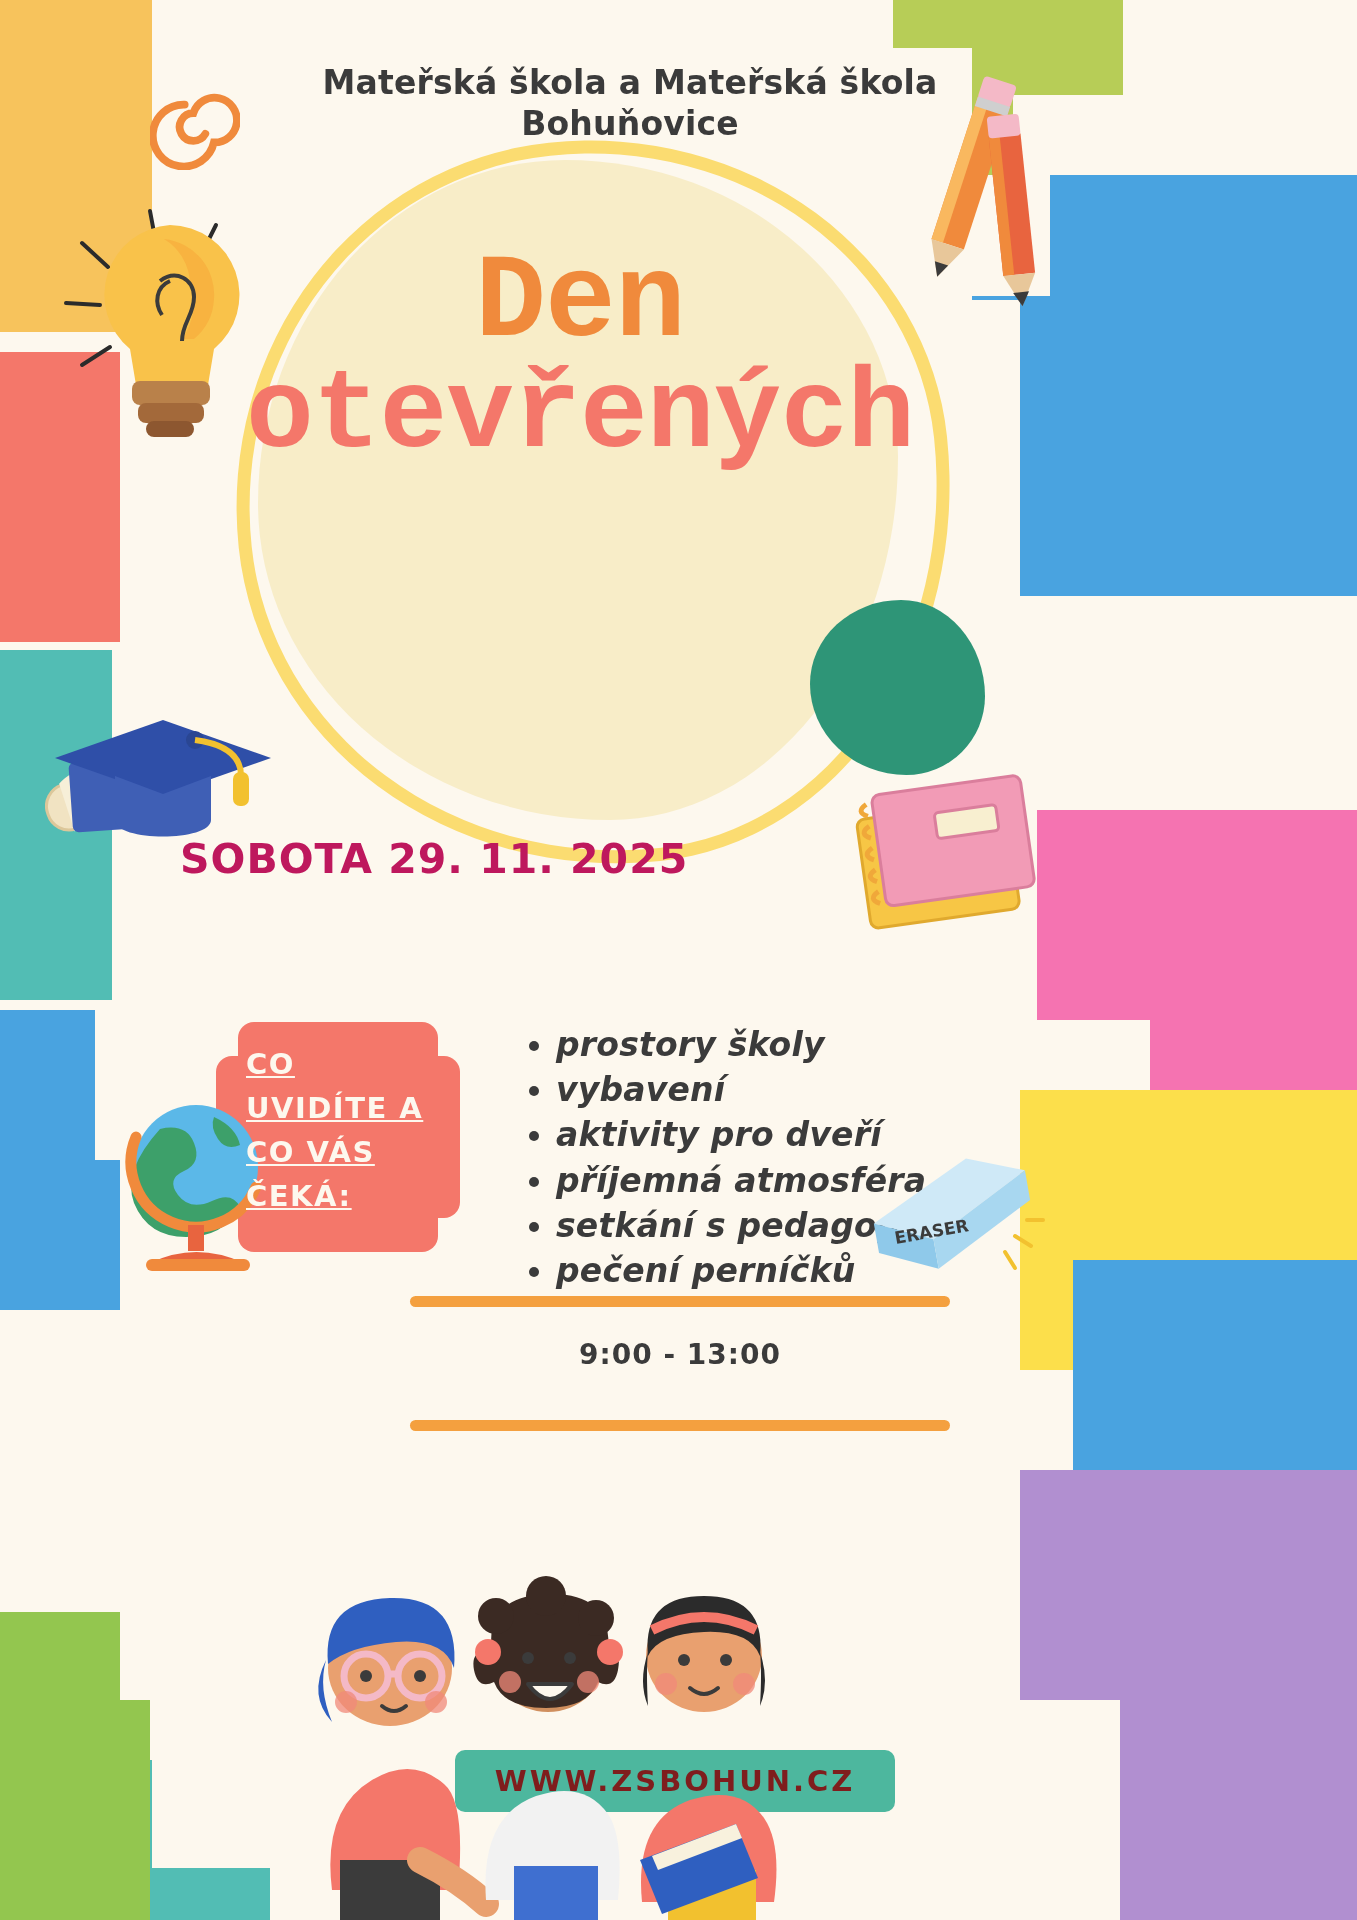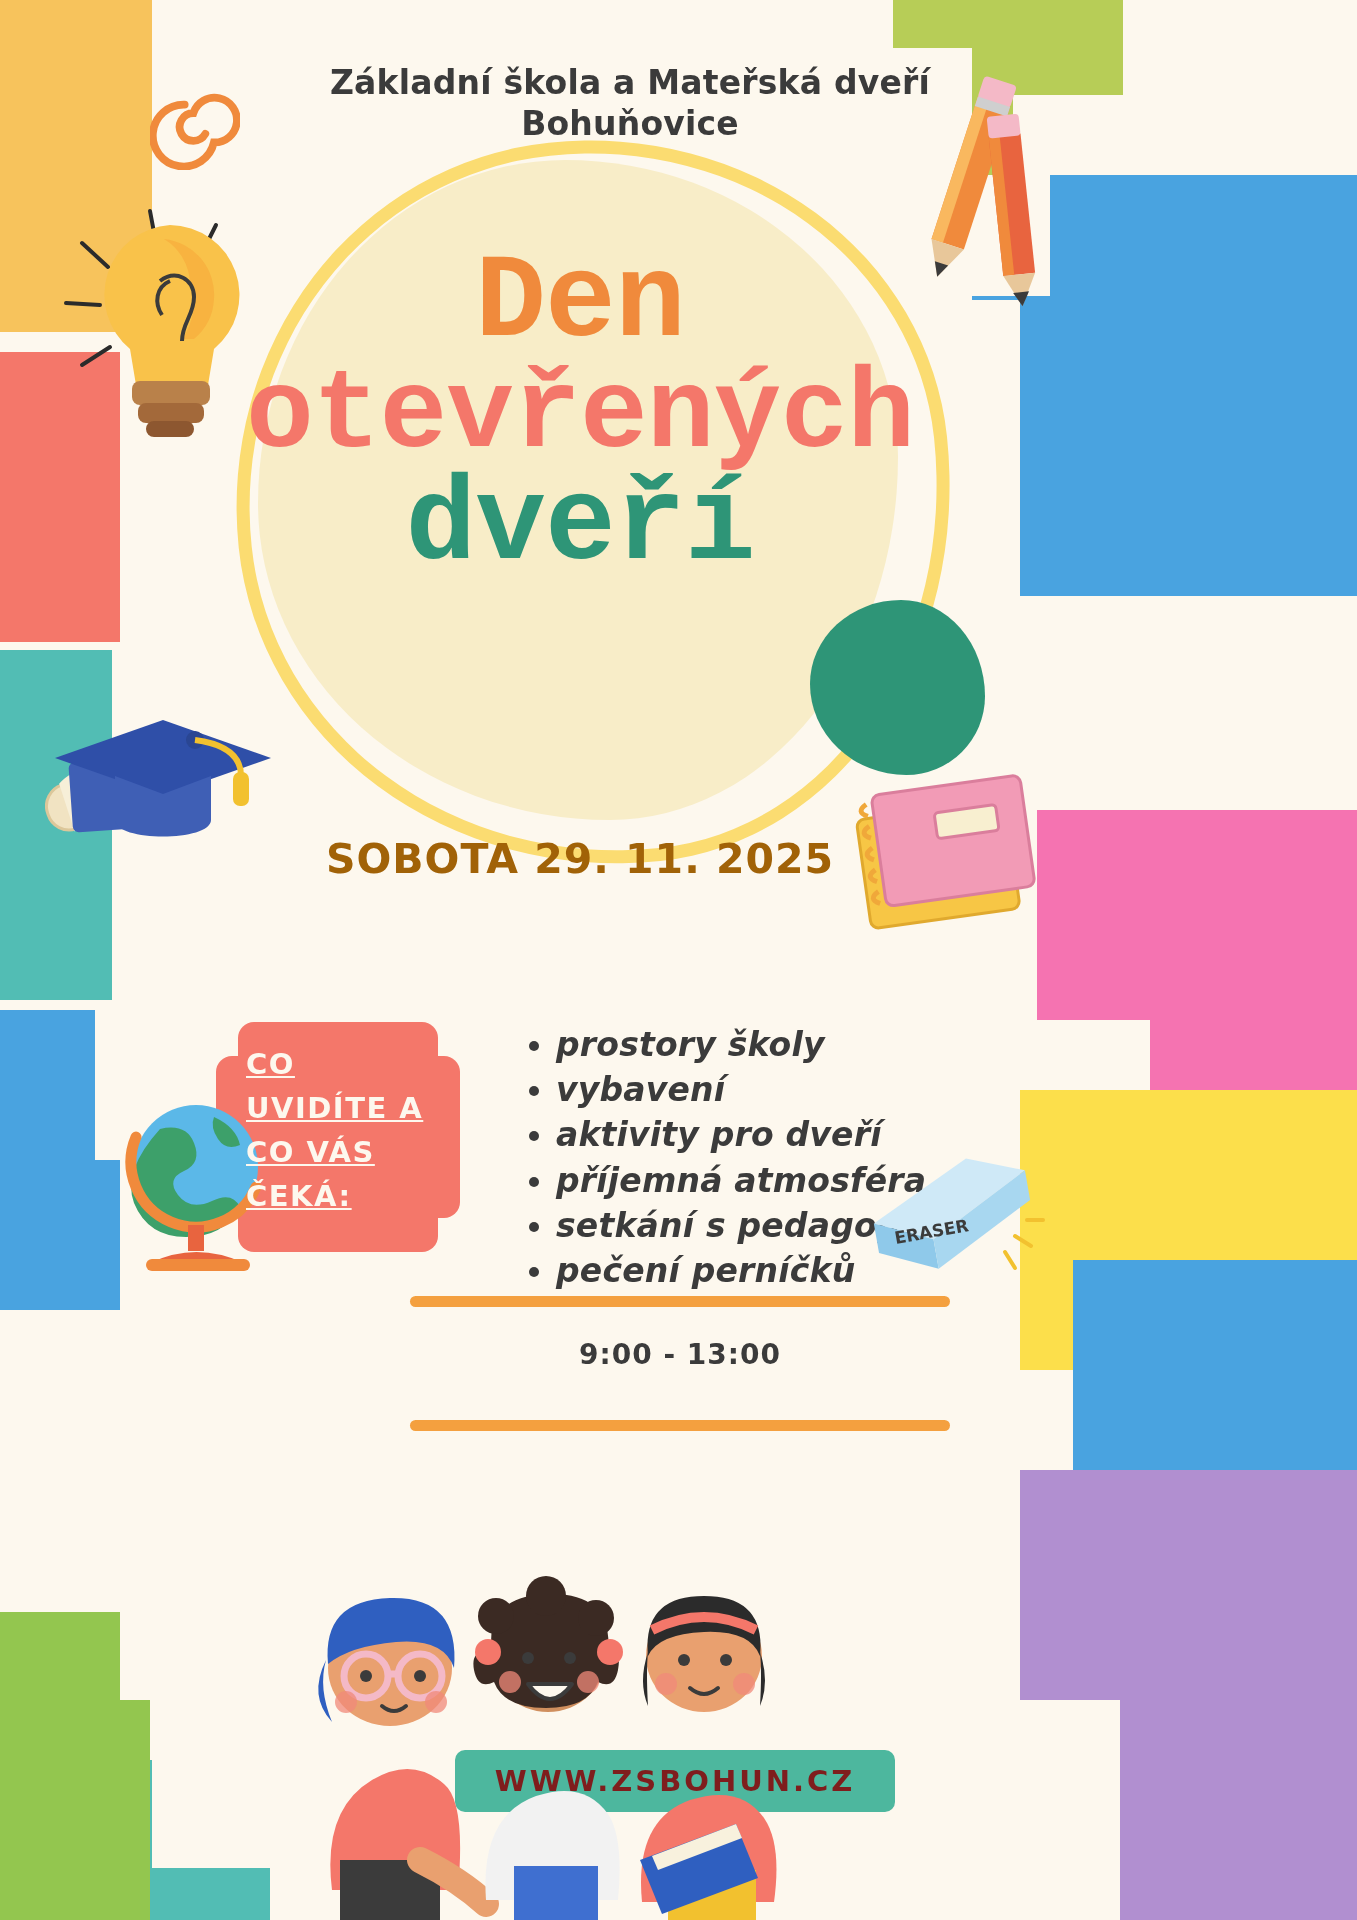--- a/index.html
+++ b/index.html
@@ -119,24 +119,24 @@
     letter-spacing: -1px;
   }
   .title .l1 { display:block; font-size: 118px; color: #f08a3c; }
   .title .l2 { display:block; font-size: 113px; color: #f4776a; margin-top: 6px;}
   .title .l3 { display:block; font-size: 118px; color: #2e9577; margin-top: 4px;}
 
   .date {
     position: absolute;
     left: 180px; top: 835px;
     width: 800px;
-    text-align: center;
+    text-align: left;
     font-weight: bold;
     font-size: 41px;
-    color: #a16207;
+    color: #be185d;
     letter-spacing: 1px;
   }
 
   
   .badge {
     position: absolute;
     left: 238px; top: 1022px;
     width: 200px; height: 230px;
   }
   .badge .plate {
@@ -259,26 +259,25 @@
   <div class="center-panel2"></div>
 
   <div class="brush-ring"></div>
   <div class="brush-blob"></div>
   <div class="green-blob"></div>
 
   <svg class="spiral" viewBox="0 0 100 100">
     <path d="M62,58 a16,16 0 1,1 -14,-24 a26,26 0 1,1 24,34 a36,36 0 1,1 -34,-44" fill="none" stroke="#f08a3c" stroke-width="9" stroke-linecap="round"></path>
   </svg>
 
-  <div class="school-name">Základní škola a Mateřská dveří Bohuňovice</div>
+  <div class="school-name">Mateřská škola a Mateřská škola Bohuňovice</div>
 
   <div class="title">
     <span class="l1">Den</span>
     <span class="l2">otevřených</span>
-    <span class="l3">dveří</span>
   </div>
 
   <div class="date">SOBOTA 29. 11. 2025</div>
 
   <div class="badge">
     <div class="plate"></div>
     <div class="txt">CO UVIDÍTE A CO VÁS ČEKÁ:</div>
   </div>
 
   <div class="list">

